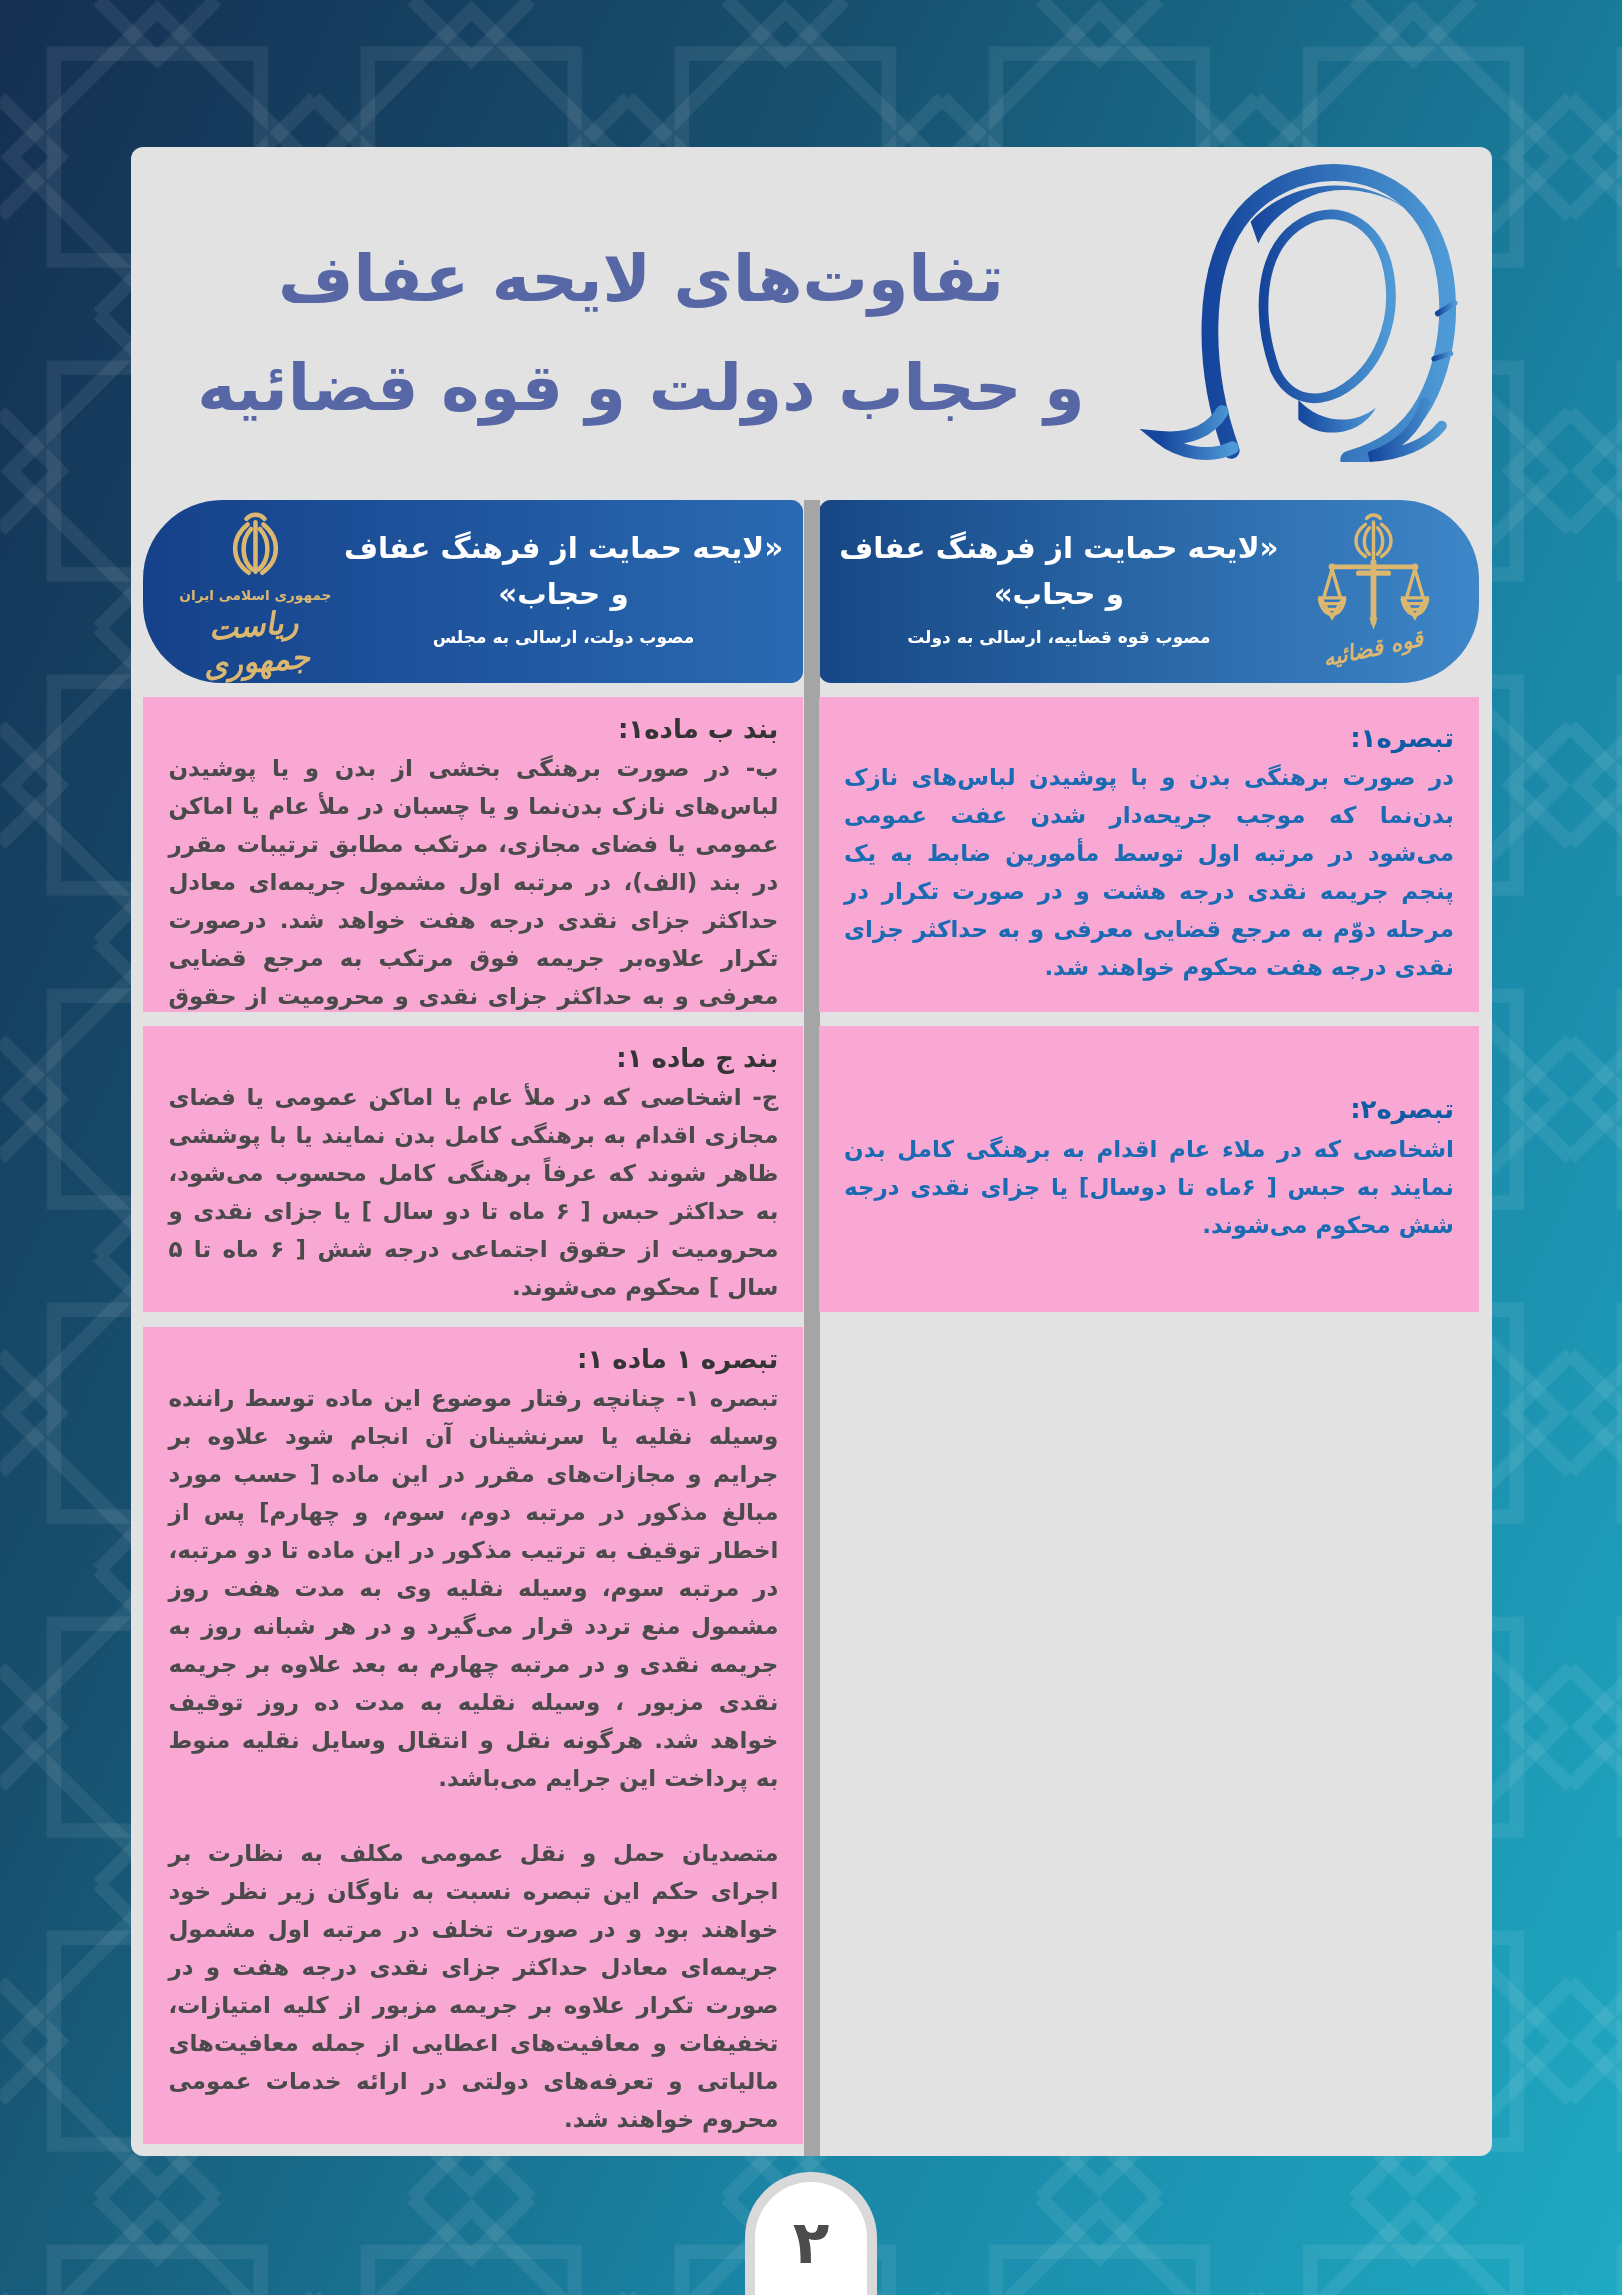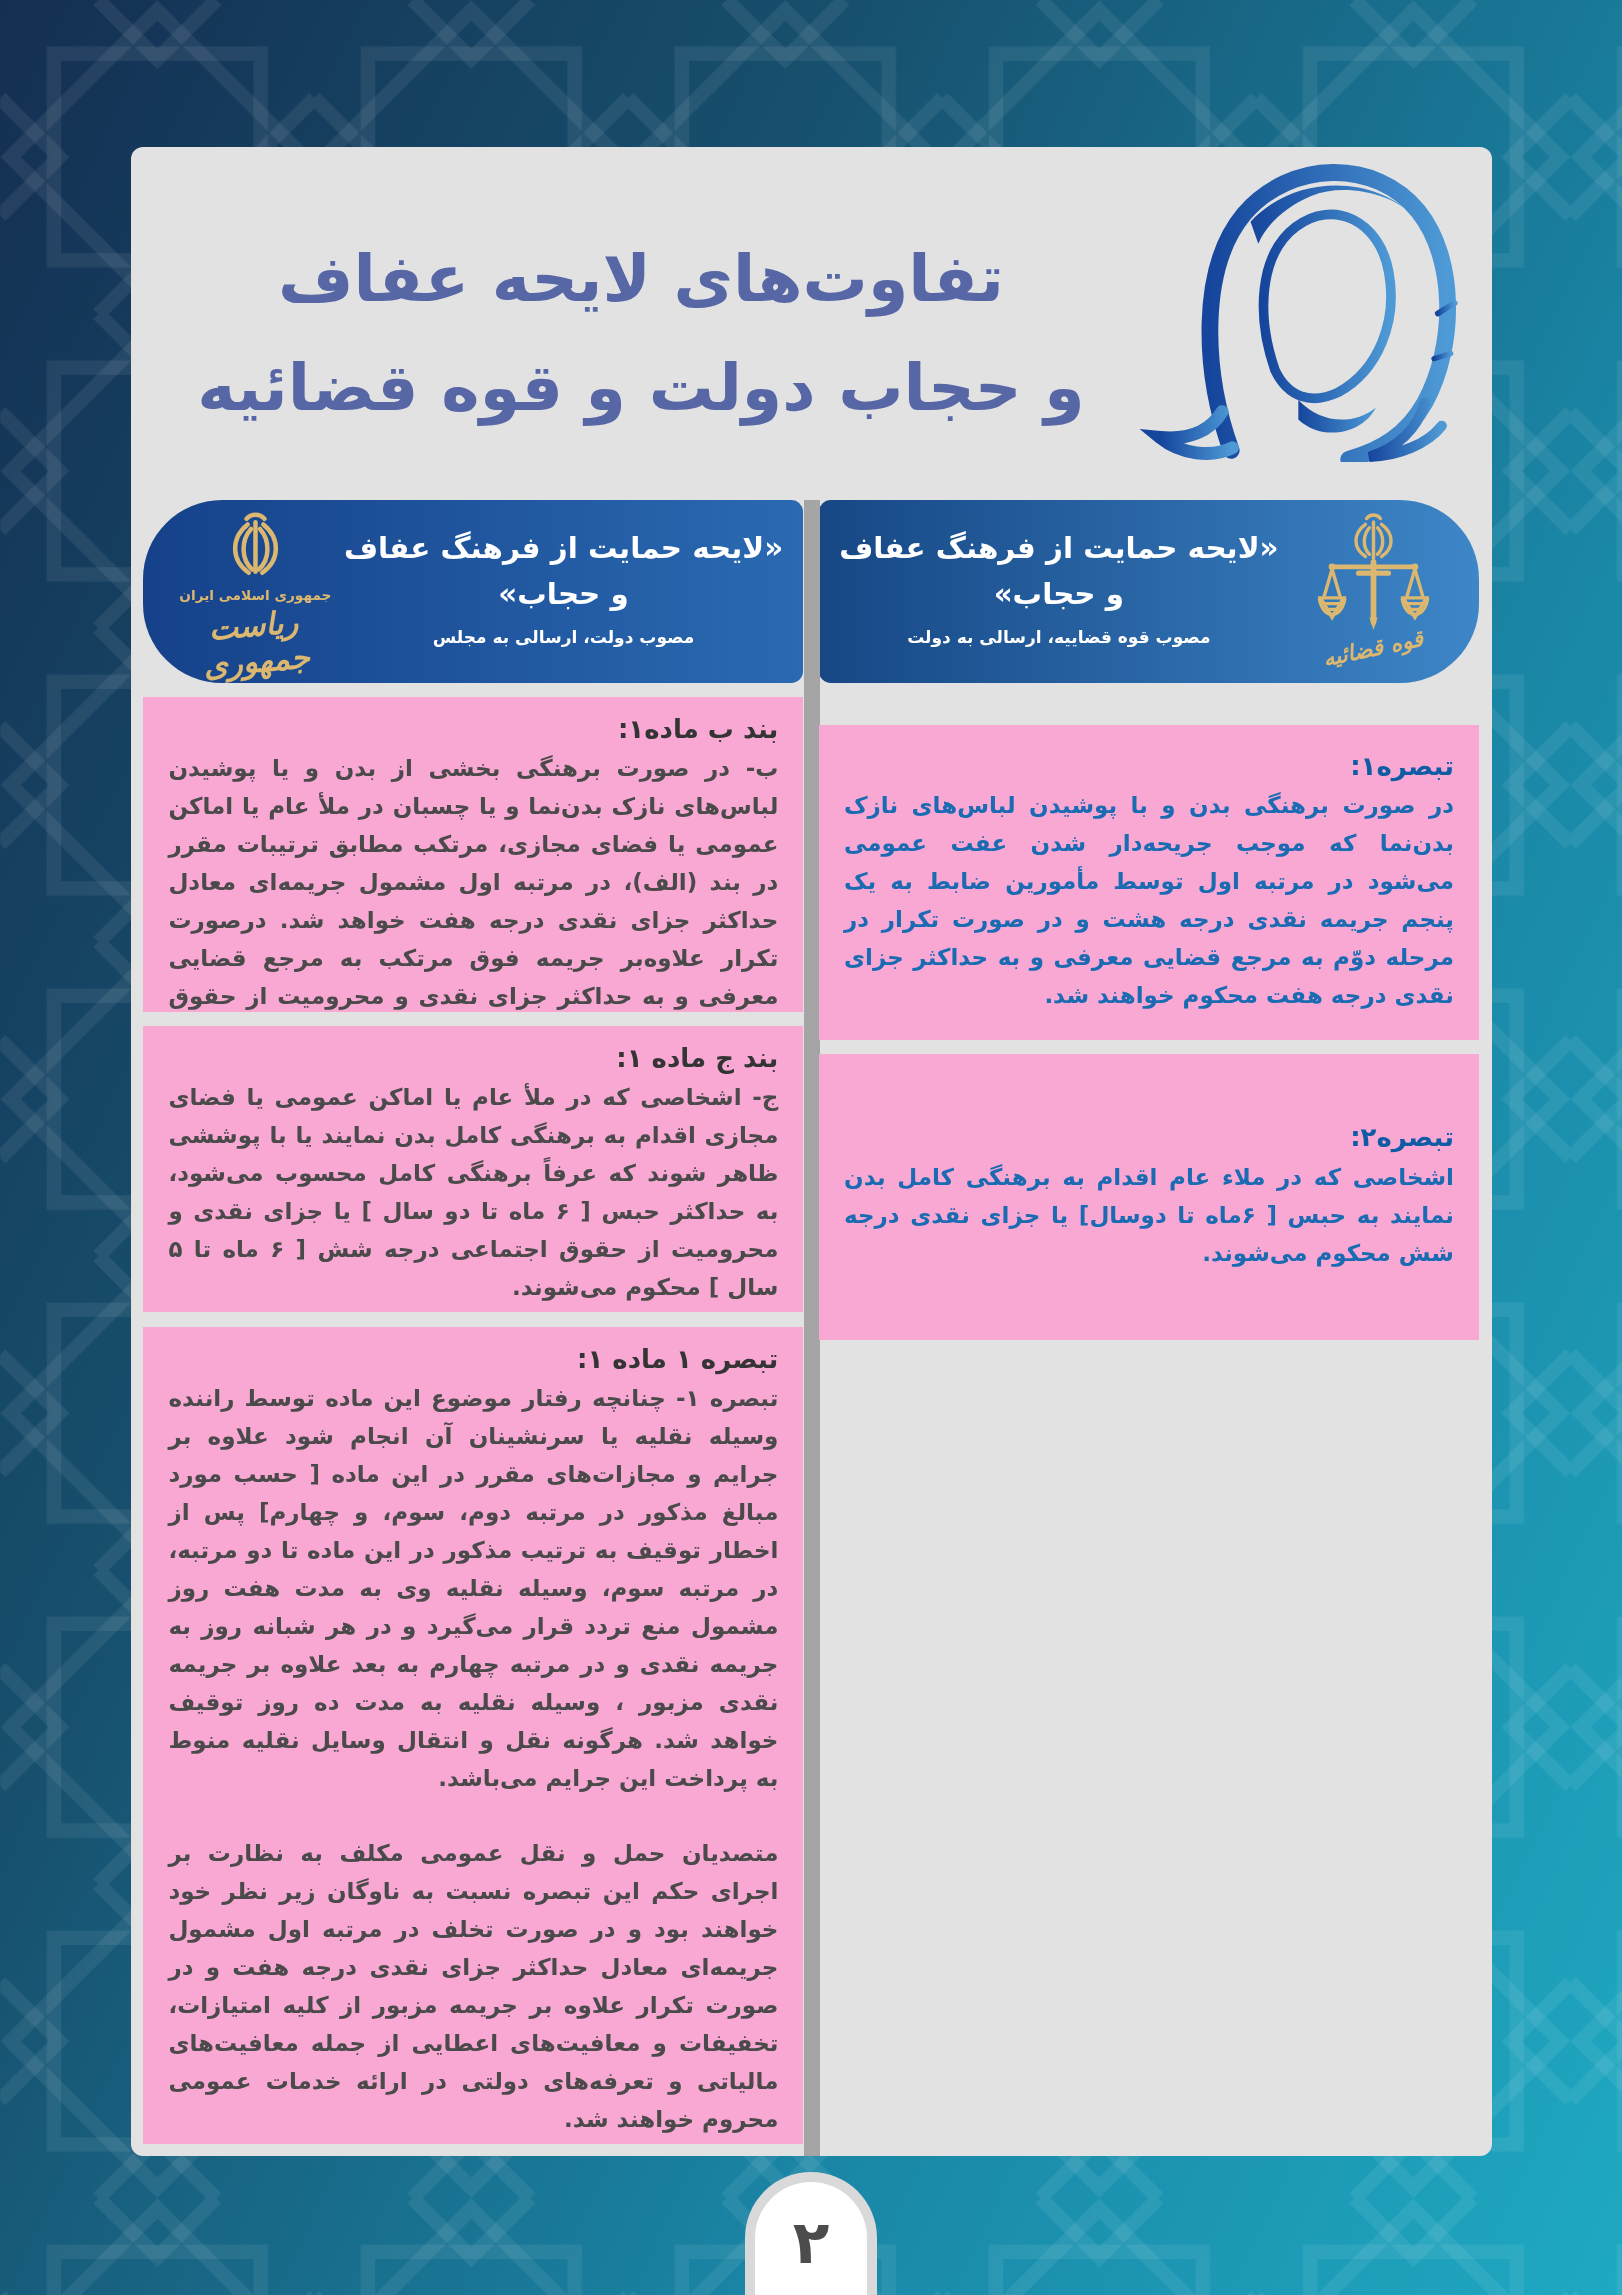--- a/index.html
+++ b/index.html
@@ -32,21 +32,21 @@
   .logo-right{right:23.6px;}
   .logo .cap-top{font-size:13.7px;font-weight:bold;margin-top:1.3px;}
   .logo .cap-script{font-size:31px;font-weight:bold;font-style:italic;transform:rotate(-5deg);margin-top:3.9px;}
   .logo-right .cap-script{font-size:22px;transform:rotate(-12deg);margin-top:1.3px;}
   
   .divider{position:absolute;left:673px;top:353px;width:15.7px;height:1656px;background:#a5a5a5;}
   
   .box{position:absolute;background:#f9a8d4;box-sizing:border-box;overflow:hidden;
        direction:rtl;padding:17px 25px;}
   .col-left{left:12.4px;width:660px;}
-  .col-right{left:688px;width:660px;margin-top:28px;}
+  .col-right{left:688px;width:660px;}
   .row1{top:550px;height:315px;}
   .row2{top:879px;height:286px;}
   .row3{top:1180px;height:817px;}
   .box.center{display:flex;flex-direction:column;justify-content:center;}
   .heading{font-size:26px;font-weight:bold;margin:0 0 5.2px 0;text-align:right;}
   .body{font-size:23px;font-weight:bold;line-height:38px;text-align:justify;margin:0;}
   .para2{margin-top:37px;}
   .col-left  .heading{color:#343434;}
   .col-left  .body{color:#4a4a4a;}
   .col-right .heading{color:#0f5ca5;}

